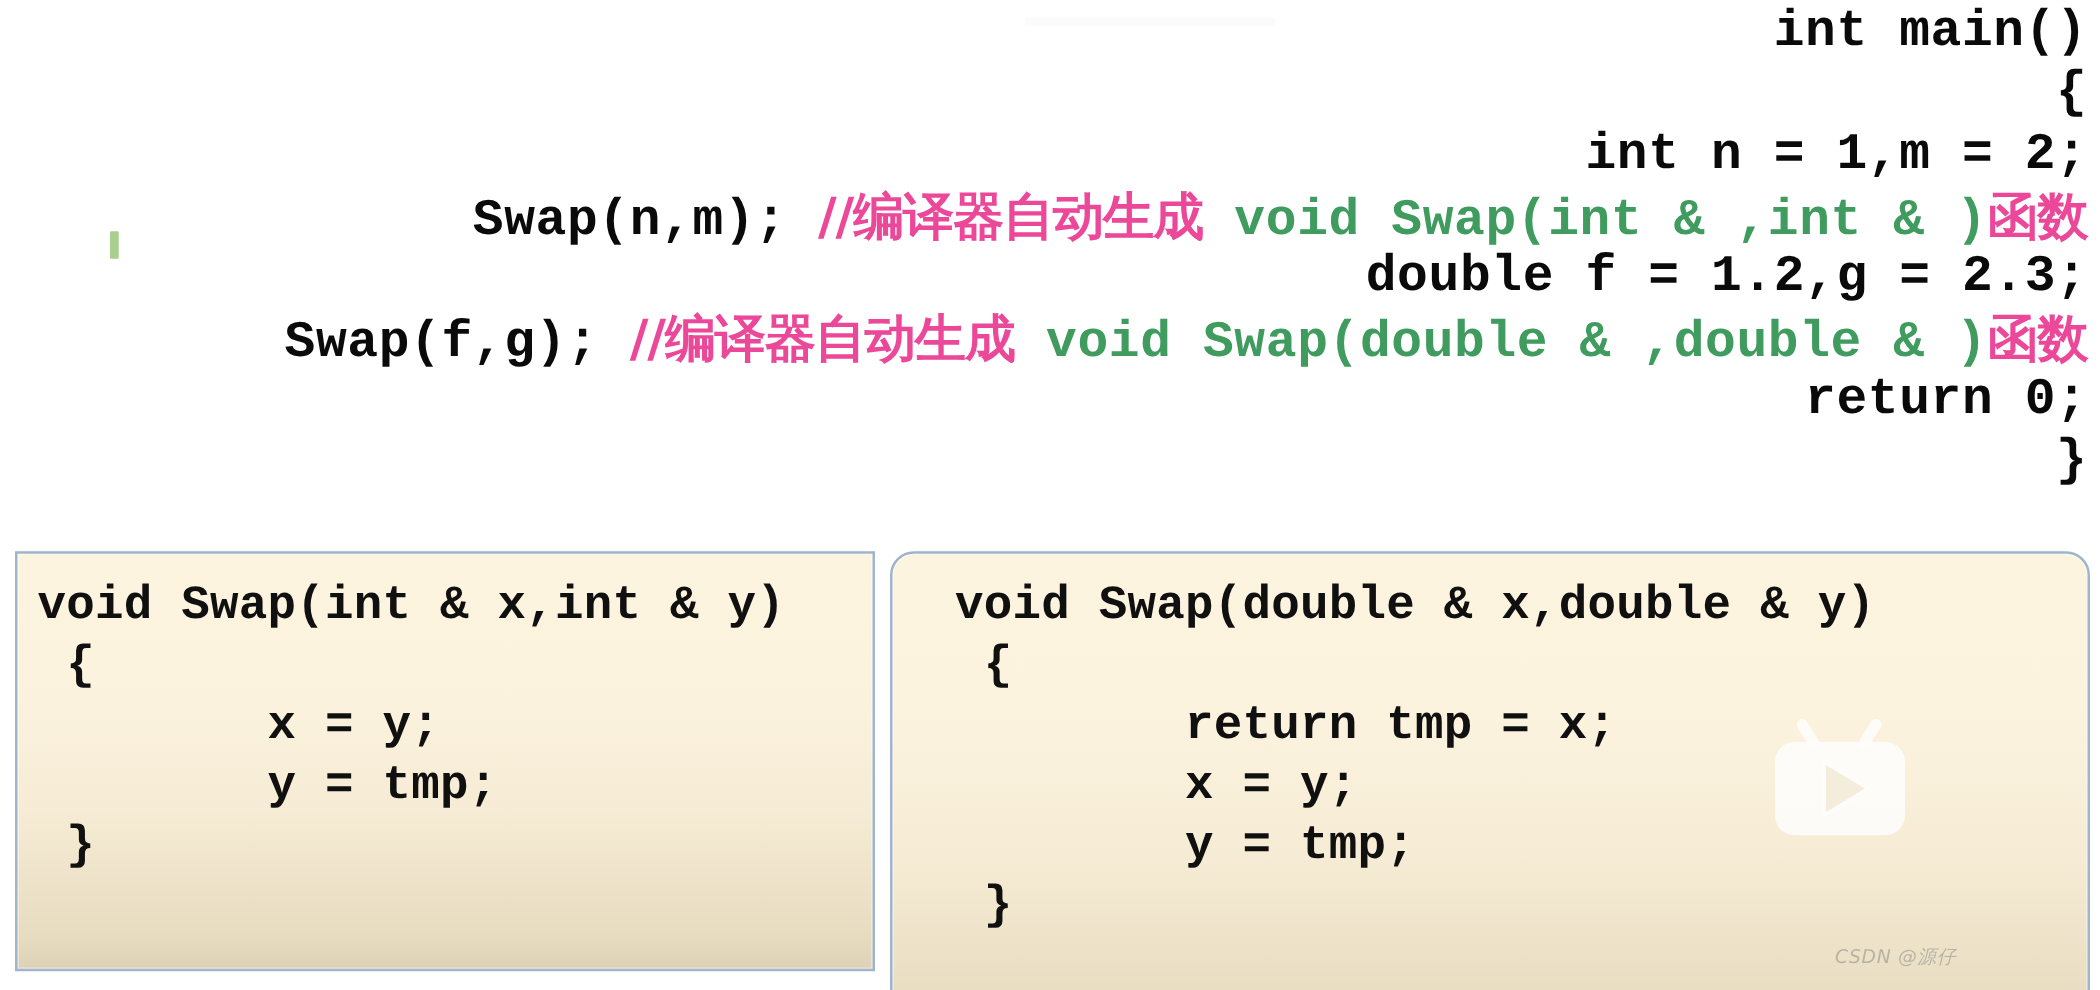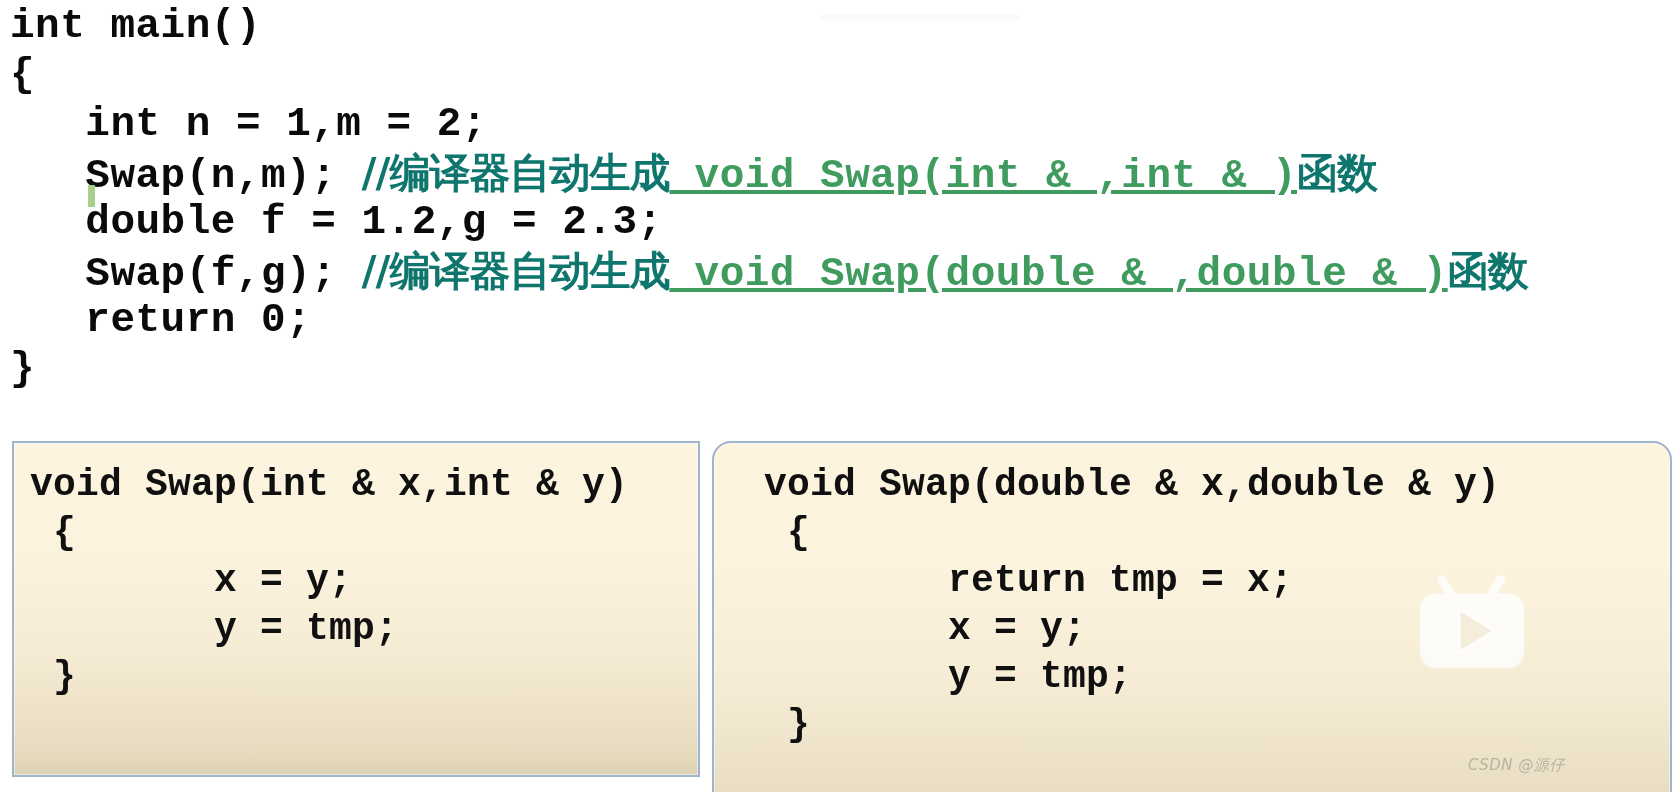--- a/index.html
+++ b/index.html
@@ -28,33 +28,33 @@
     left: 10px;
     top: 2px;
     width: 1660px;
     white-space: pre;
     font-family: "Liberation Mono", "DejaVu Sans Mono", monospace;
     font-size: 41px;
     line-height: 49px;
     letter-spacing: 0.5px;
     color: #0a0a0a;
     font-weight: 700;
+    text-align: right;
     -webkit-font-smoothing: none;
   }
   .main-code .ln {
     display: block;
     height: 49px;
     white-space: pre;
   }
   .cmt {
     color: #3f9b5e;
-    text-decoration: underline;
   }
   .cmt-cn {
-    color: #0f766e;
+    color: #ec4899;
     font-family: "DejaVu Sans", "Liberation Sans", sans-serif;
     font-weight: 700;
     letter-spacing: -1px;
   }
 
   
   .smudge {
     position: absolute;
     left: 820px;
     top: 14px;

